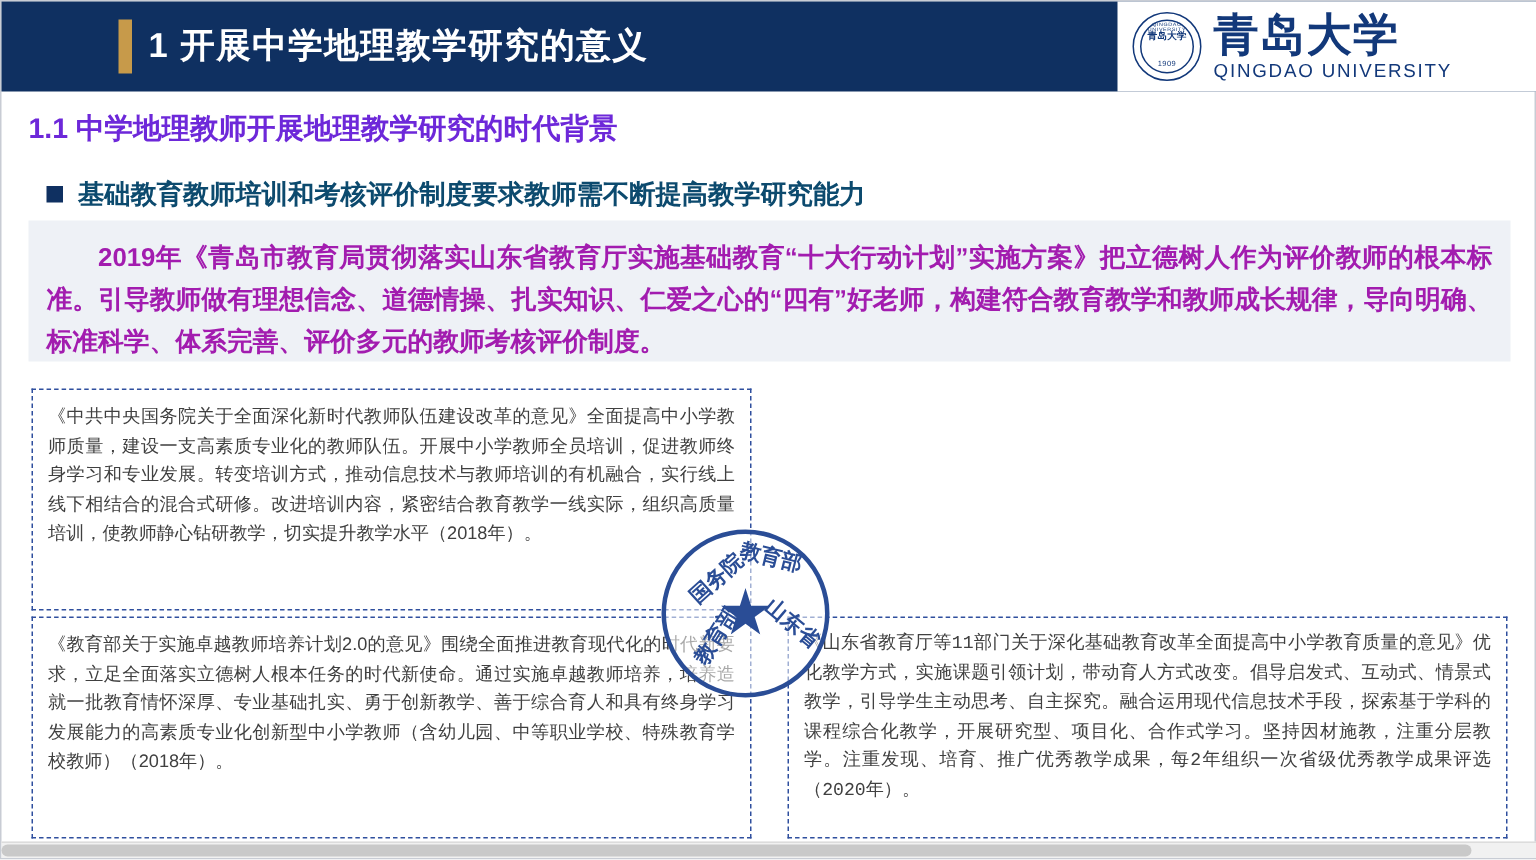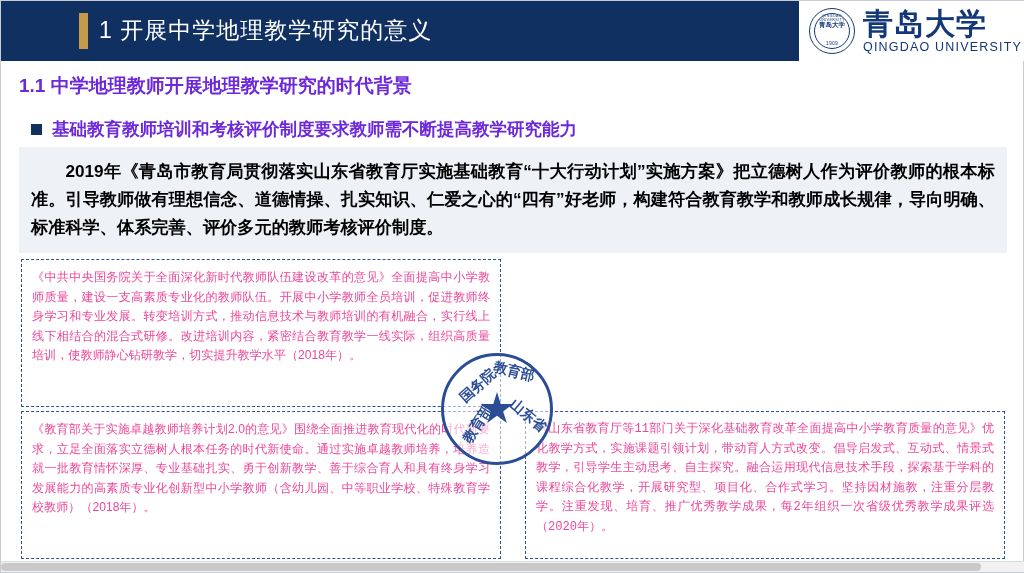--- a/index.html
+++ b/index.html
@@ -38,29 +38,29 @@
     width: 9px;
     height: 36px;
     background: #c79a4a;
   }
   .header-title {
     position: absolute;
     left: 98px;
     top: 14px;
     color: #ffffff;
     font-size: 23px;
-    font-weight: normal;
+    font-weight: bold;
     letter-spacing: 1px;
     white-space: nowrap;
   }
   .logo-box {
     position: absolute;
     right: 0;
     top: 0;
-    width: 226px;
+    width: 280px;
     height: 60px;
     background: #ffffff;
     display: flex;
     align-items: center;
     padding-left: 10px;
     box-sizing: border-box;
   }
   .logo-seal {
     width: 44px;
     height: 44px;
@@ -156,56 +156,56 @@
   .sub-bullet {
     width: 11px;
     height: 11px;
     background: #0f3061;
     margin-right: 10px;
     flex: 0 0 auto;
   }
   .sub-heading-text {
     font-size: 17.5px;
     font-weight: bold;
-    color: #6d28d9;
+    color: #0c4a6e;
   }
 
   
   .highlight {
     position: absolute;
     left: 18px;
     top: 146px;
     width: 988px;
     background: #eef1f6;
-    padding: 10px 12px 12px 12px;
+    padding: 10px 12px 0 12px;
     box-sizing: border-box;
     font-size: 17.2px;
     line-height: 28px;
-    color: #000000;
+    color: #a21caf;
     font-weight: bold;
     text-align: justify;
     text-indent: 2em;
   }
 
   
   .grid {
     position: absolute;
     left: 20px;
     top: 258px;
     width: 984px;
     height: 300px;
   }
   .box {
     position: absolute;
     border: 1.4px dashed #2f4f9e;
     box-sizing: border-box;
     padding: 8px 10px;
     font-size: 12.1px;
     line-height: 19.5px;
-    color: #ec4899;
+    color: #404040;
     text-align: justify;
     overflow: hidden;
   }
   .box-tl { left: 0;     top: 0;    width: 480px; height: 148px; }
   .box-tr { left: 504px; top: 0;    width: 480px; height: 148px; }
   .box-bl { left: 0;     top: 152px;width: 480px; height: 148px; }
   .box-br { left: 504px; top: 152px;width: 480px; height: 148px; font-family: Liberation Mono, monospace; }
 
   
   .stamp {

